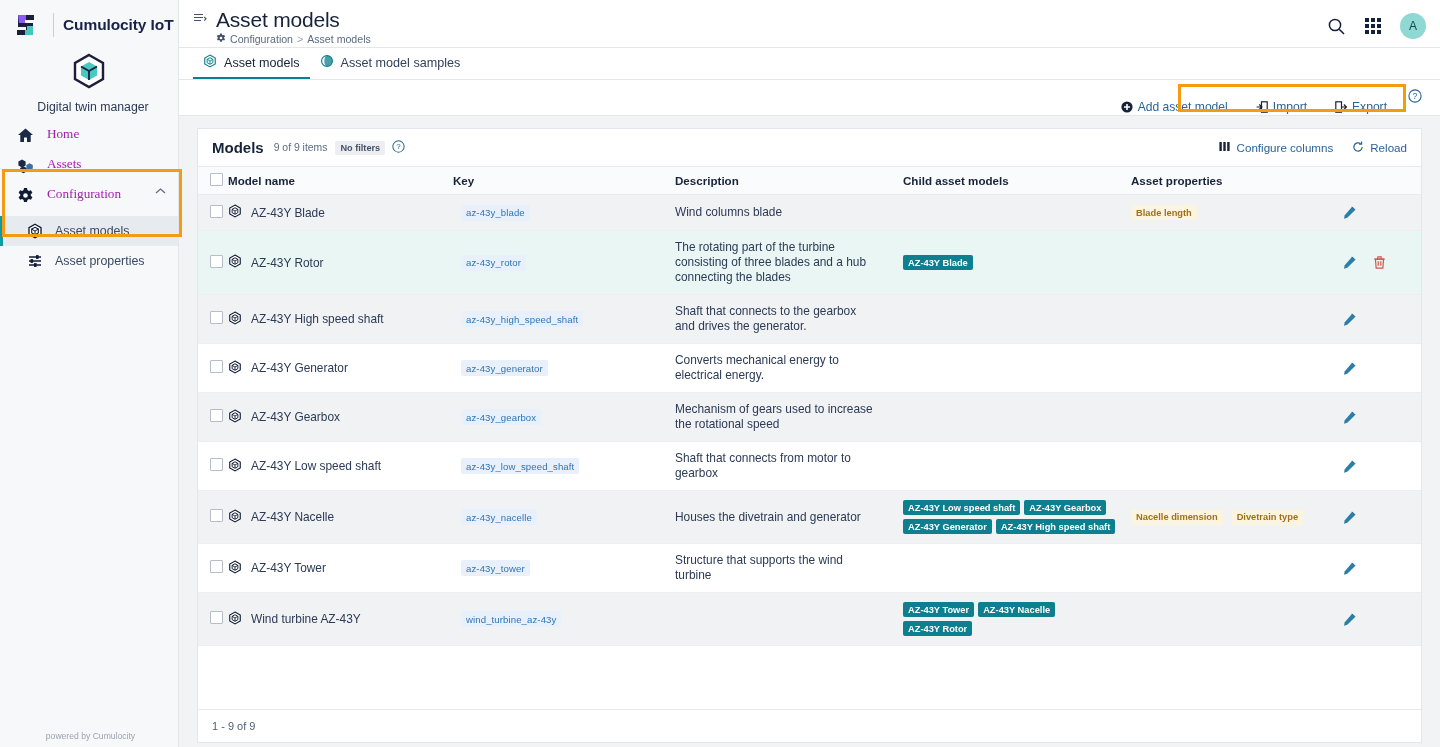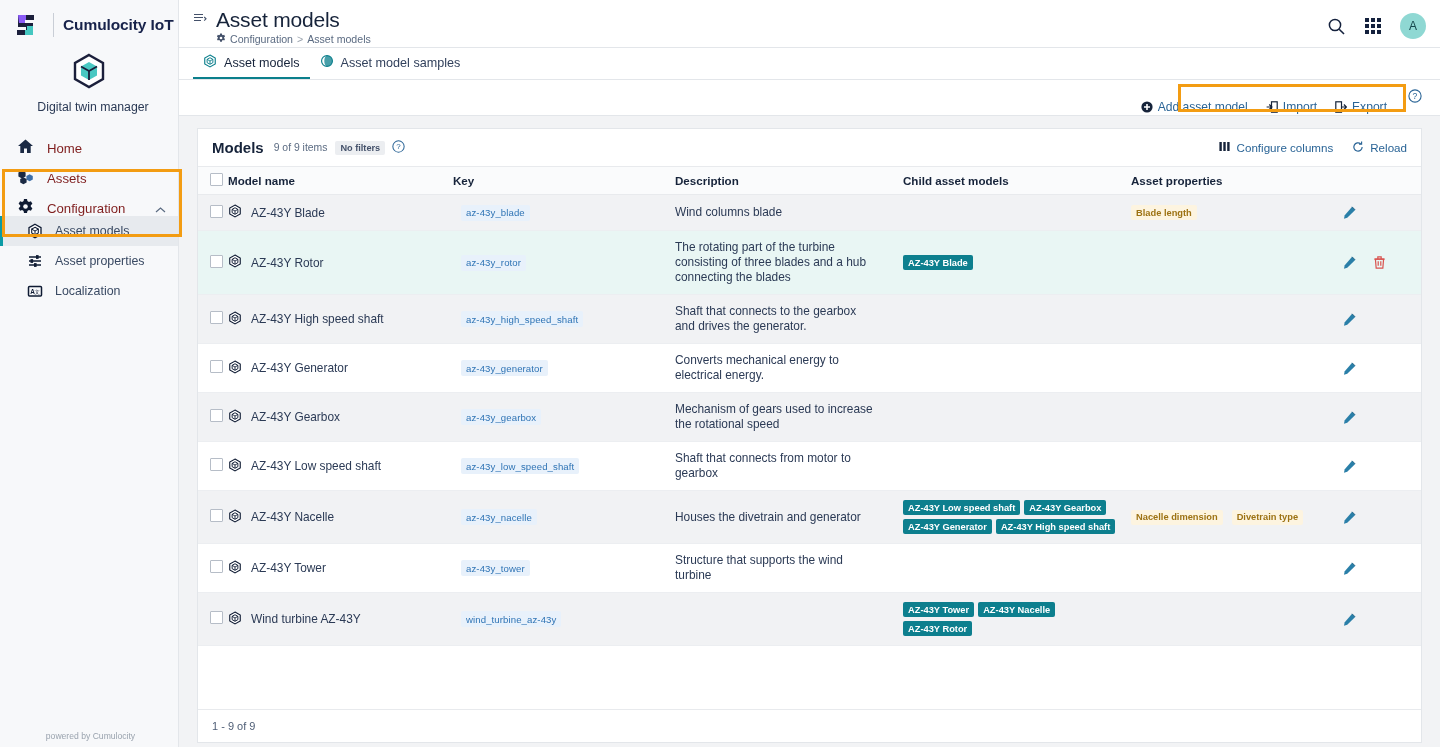--- a/index.html
+++ b/index.html
@@ -22,23 +22,23 @@
   .brand-logo { width: 30px; height: 26px; position: relative; flex: 0 0 auto; }
   .brand-divider { width: 1px; height: 24px; background: #c9ced6; }
   .brand-name { font-size: 15.5px; font-weight: bold; color: #17224a; letter-spacing: -0.1px; }
 
   .app-block { text-align: center; padding: 5px 0 10px; }
   .app-icon { display: block; margin: 0 auto 3px; }
   .app-title { font-size: 12.3px; color: #2b3a55; margin-left: 8px; }
 
   .nav { padding-top: 2px; }
   .nav-item {
-    display: flex; align-items: flex-end; gap: 12px;
+    display: flex; align-items: flex-start; gap: 12px;
     height: 30px; padding: 0 12px 0 16px; cursor: pointer;
-    font-size: 13.2px; color: #7f1d1d; position: relative;
+    font-size: 13.2px; color: #a21caf; position: relative; font-family: Liberation Serif, serif;
   }
   .nav-item .nav-label { flex: 1; }
   .nav-item.group { font-size: 13.2px; }
   .nav-sub {
     display: flex; align-items: center; gap: 12px;
     height: 30px; padding: 0 12px 0 27px; cursor: pointer;
     font-size: 12.4px; color: #3a4a63;
   }
   .nav-sub.active { background: #e7eaee; box-shadow: inset 3px 0 0 #0b9ba5; }
   .nav-icon { width: 19px; height: 19px; display:flex; align-items:center; justify-content:center; flex:0 0 auto; }
@@ -75,21 +75,21 @@
   }
 
   .tabs { height: 32px; display: flex; align-items: stretch; padding-left: 14px; border-bottom: 1px solid #e3e6ea; }
   .tab {
     display: flex; align-items: center; gap: 7px; padding: 0 10px;
     font-size: 12.6px; color: #32415c; cursor: pointer; border-bottom: 2px solid transparent;
   }
   .tab.active { color: #16233a; border-bottom-color: #0b7f8c; }
 
   .actionbar { height: 36px; display: flex; align-items: center; justify-content: flex-end; padding-right: 18px; border-bottom: 1px solid #e3e6ea; position: relative; background:#fff; }
-  .act-group { display: flex; align-items: center; gap: 18px; padding: 4px 7px; margin-top: 19px; }
+  .act-group { display: flex; align-items: center; gap: 28px; padding: 4px 7px; margin-top: 19px; }
   .act { display: flex; align-items: center; gap: 5px; font-size: 12.1px; color: #2a6496; cursor: pointer; }
   .help-icon { margin-left: 14px; cursor: pointer; }
   .hl-actions {
     position: absolute; right: 34px; top: 4px; width: 228px; height: 28px;
     border: 3px solid #f39c12; pointer-events: none;
   }
 
   
   .content { flex: 1; background: #f2f3f5; padding: 12px 18px 4px 18px; overflow: hidden; }
   .card { background: #fff; border: 1px solid #e3e6ea; height: 100%; display: flex; flex-direction: column; }
@@ -226,30 +226,20 @@
           <svg width="16" height="16" viewBox="0 0 16 16">
             <path d="M2 4 h12 M2 8 h12 M2 12 h12" stroke="#0f1b33" stroke-width="1.5"></path>
             <rect x="9" y="2.1" width="2.6" height="3.8" fill="#0f1b33"></rect>
             <rect x="3.5" y="6.1" width="2.6" height="3.8" fill="#0f1b33"></rect>
             <rect x="7" y="10.1" width="2.6" height="3.8" fill="#0f1b33"></rect>
           </svg>
         </span>
         <span>Asset properties</span>
       </div>
 
-      <div class="nav-sub">
-        <span class="nav-icon small">
-          <svg width="16" height="16" viewBox="0 0 16 16">
-            <rect x="1.5" y="3.5" width="13" height="9.5" rx="1" fill="none" stroke="#0f1b33" stroke-width="1.5"></rect>
-            <text x="3.2" y="10.7" font-size="6.4" font-family="Liberation Sans" font-weight="bold" fill="#0f1b33">A</text>
-            <text x="7.6" y="10.7" font-size="5.4" font-family="Liberation Sans" fill="#0f1b33">文</text>
-          </svg>
-        </span>
-        <span>Localization</span>
-      </div>
 
     </nav>
 
     <div class="hl-sidebar"></div>
     <div class="powered">powered by Cumulocity</div>
   </aside>
 
   <main class="main">
 
     <div class="topbar">

